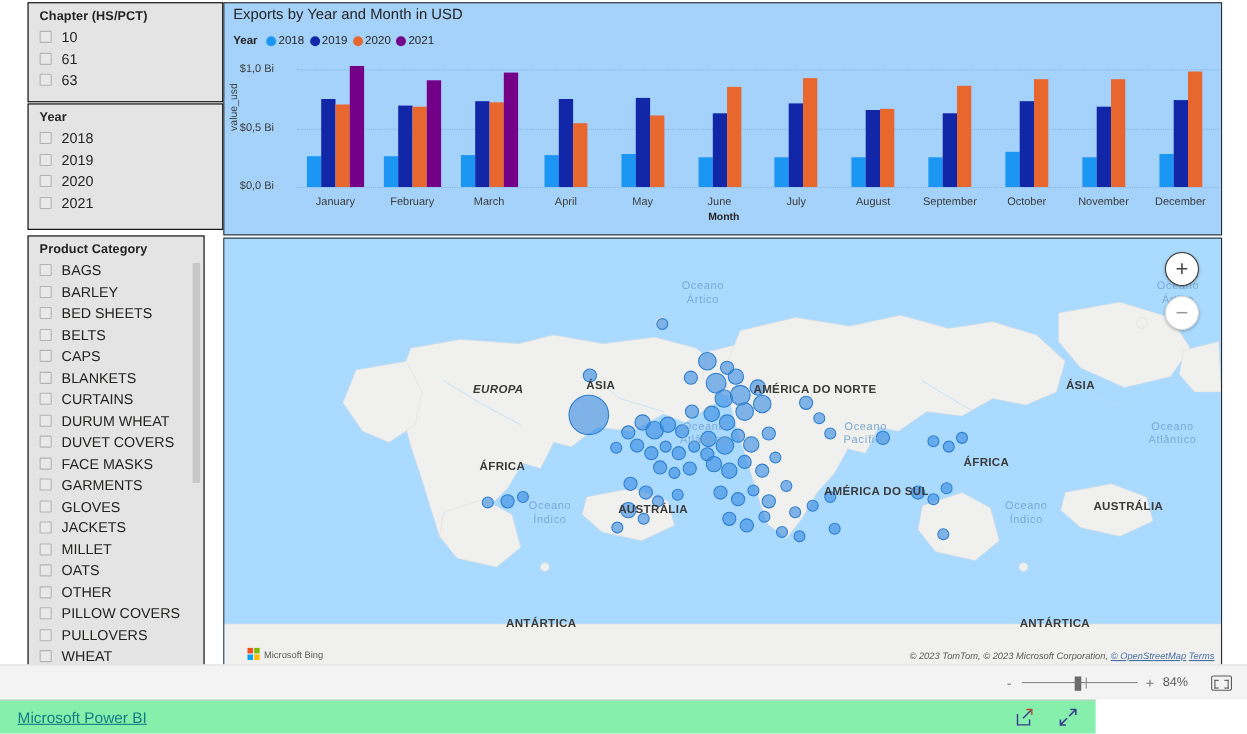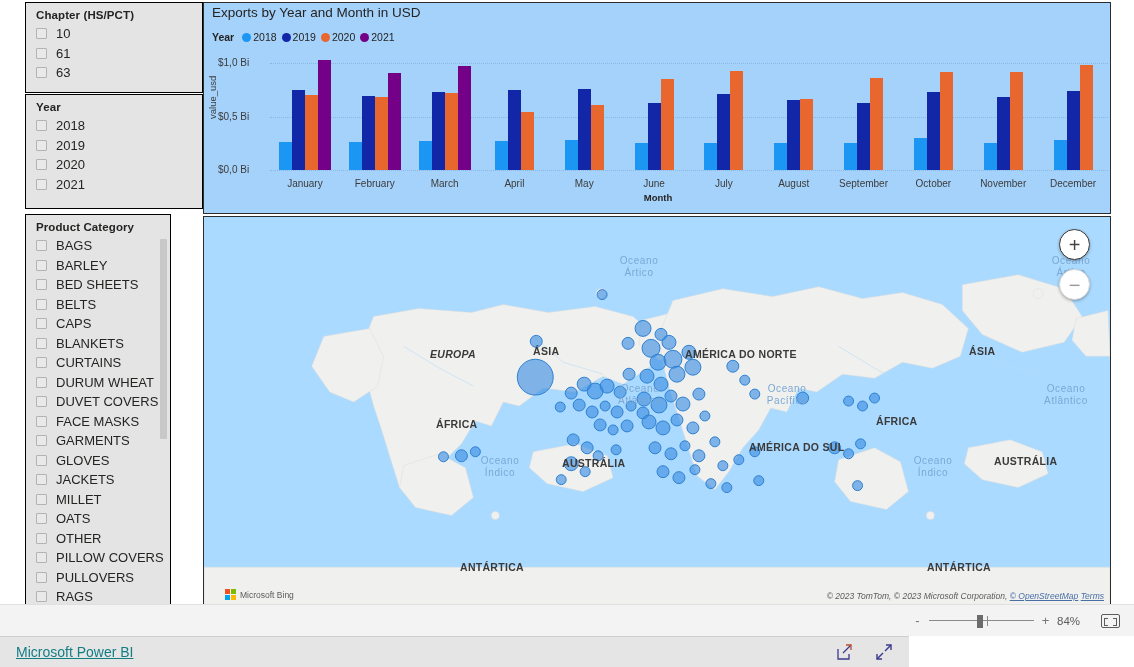--- a/index.html
+++ b/index.html
@@ -27,21 +27,21 @@
     display:flex; align-items:center; height:19.5px; padding-left:10px; cursor:default;
   }
   .cbx {
     width:11px; height:11px; border:1px solid #b3b3b3; background:#e9e9e9;
     margin-right:9px; flex:0 0 auto; border-radius:1px;
   }
   .slicer-label { font-size:13px; color:#252423; line-height:1; white-space:nowrap; }
 
   #chapter-slicer { left:25px; top:2px; width:178px; height:91px; }
   #year-slicer    { left:25px; top:94px; width:178px; height:115px; }
-  #category-slicer{ left:25px; top:214px; width:146px; height:392px; overflow:hidden; }
+  #category-slicer{ left:25px; top:214px; width:161px; height:392px; overflow:hidden; }
   #category-slicer .slicer-list { max-height:360px; }
 
   .scroll-track {
     position:absolute; right:3px; top:22px; width:7px; height:363px;
     background:transparent;
   }
   .scroll-thumb {
     position:absolute; right:3px; top:24px; width:7px; height:200px;
     background:#c8c8c8; border-radius:1px;
   }
@@ -152,22 +152,22 @@
     width:19px; height:14px; border:1.4px solid #5c5c5c; border-radius:2px; position:relative;
   }
   .fitpage::before, .fitpage::after {
     content:""; position:absolute; top:3px; width:3px; height:6px; border:1.4px solid #5c5c5c;
   }
   .fitpage::before { left:2px; border-right:none; }
   .fitpage::after  { right:2px; border-left:none; }
 
   
   .footer {
-    position:absolute; left:0; top:636px; width:909px; height:31px;
-    background:#e5e5e5; border-top:1px solid #cfcfcf;
+    position:absolute; left:0; top:636px; width:996px; height:31px;
+    background:#86efac; border-top:1px solid #cfcfcf;
     display:flex; align-items:center; padding:0 16px;
   }
   .pbi-link {
     font-size:14px; color:#127e84; text-decoration:underline; cursor:pointer;
   }
   .footer-right { margin-left:auto; display:flex; align-items:center; gap:22px; }
   .ficon { width:18px; height:18px; cursor:pointer; }
 </style>
 </head>
 <body>
@@ -285,21 +285,21 @@
           <div class="slicer-item">
             <span class="cbx"></span>
             <span class="slicer-label">PILLOW COVERS</span>
           </div>
           <div class="slicer-item">
             <span class="cbx"></span>
             <span class="slicer-label">PULLOVERS</span>
           </div>
           <div class="slicer-item">
             <span class="cbx"></span>
-            <span class="slicer-label">RAGS</span>
+            <span class="slicer-label">WHEAT</span>
           </div>
         </div>
       <div class="scroll-track"></div>
       <div class="scroll-thumb"></div>
     </div>
 
     <div id="barchart">
       <div class="chart-title">Exports by Year and Month in USD</div>
       <div class="legend" id="chart-legend">
         <span class="legend-title">Year</span>

